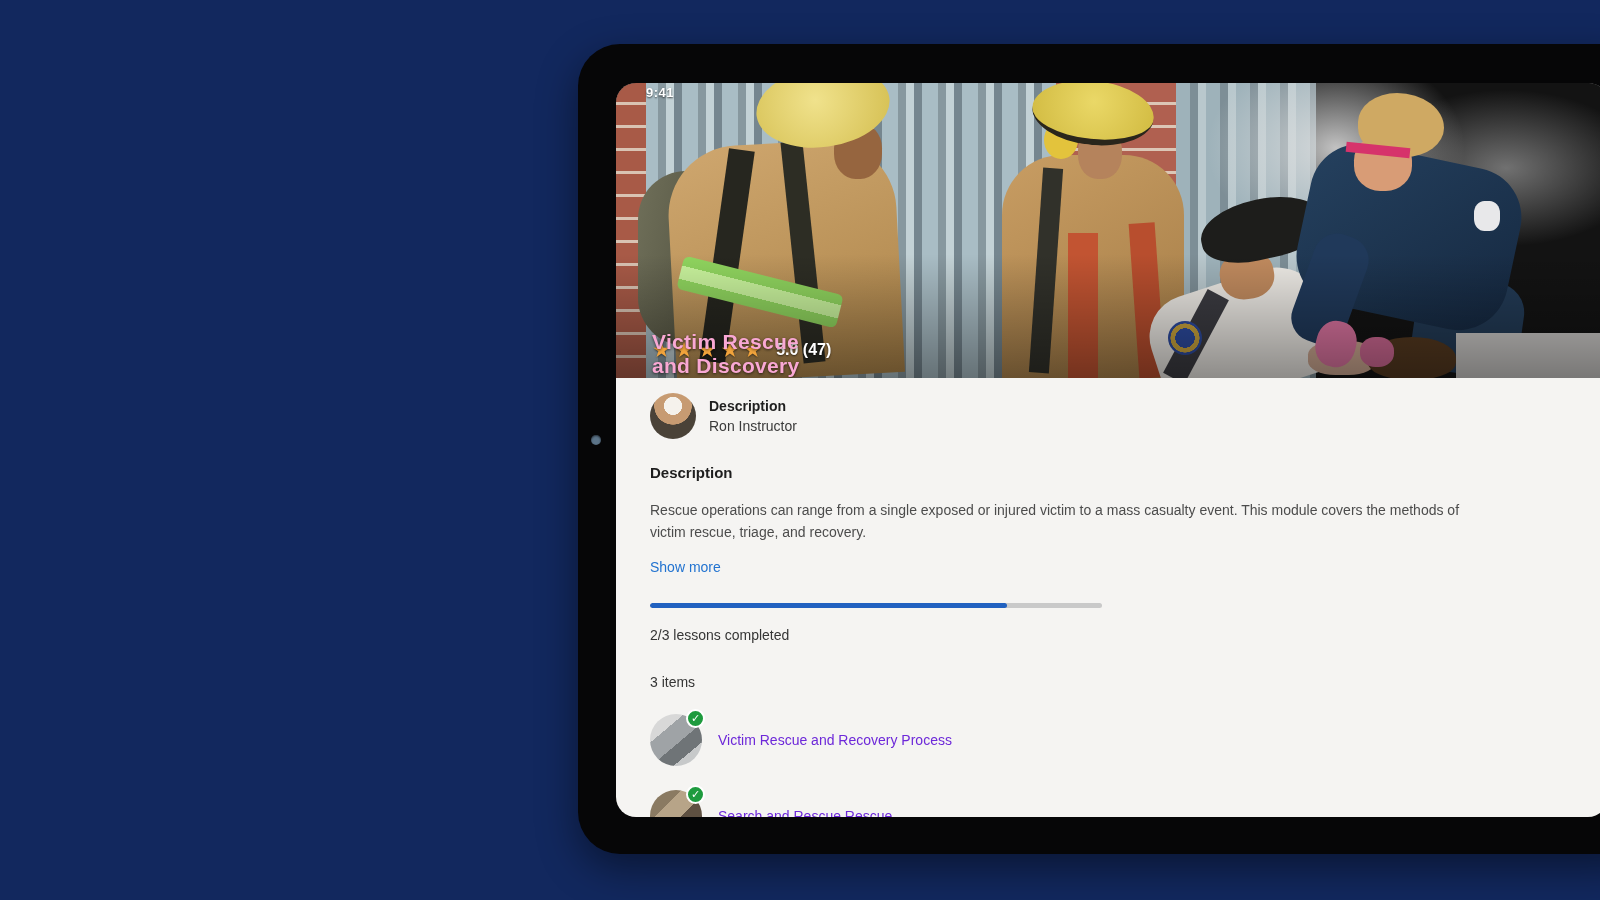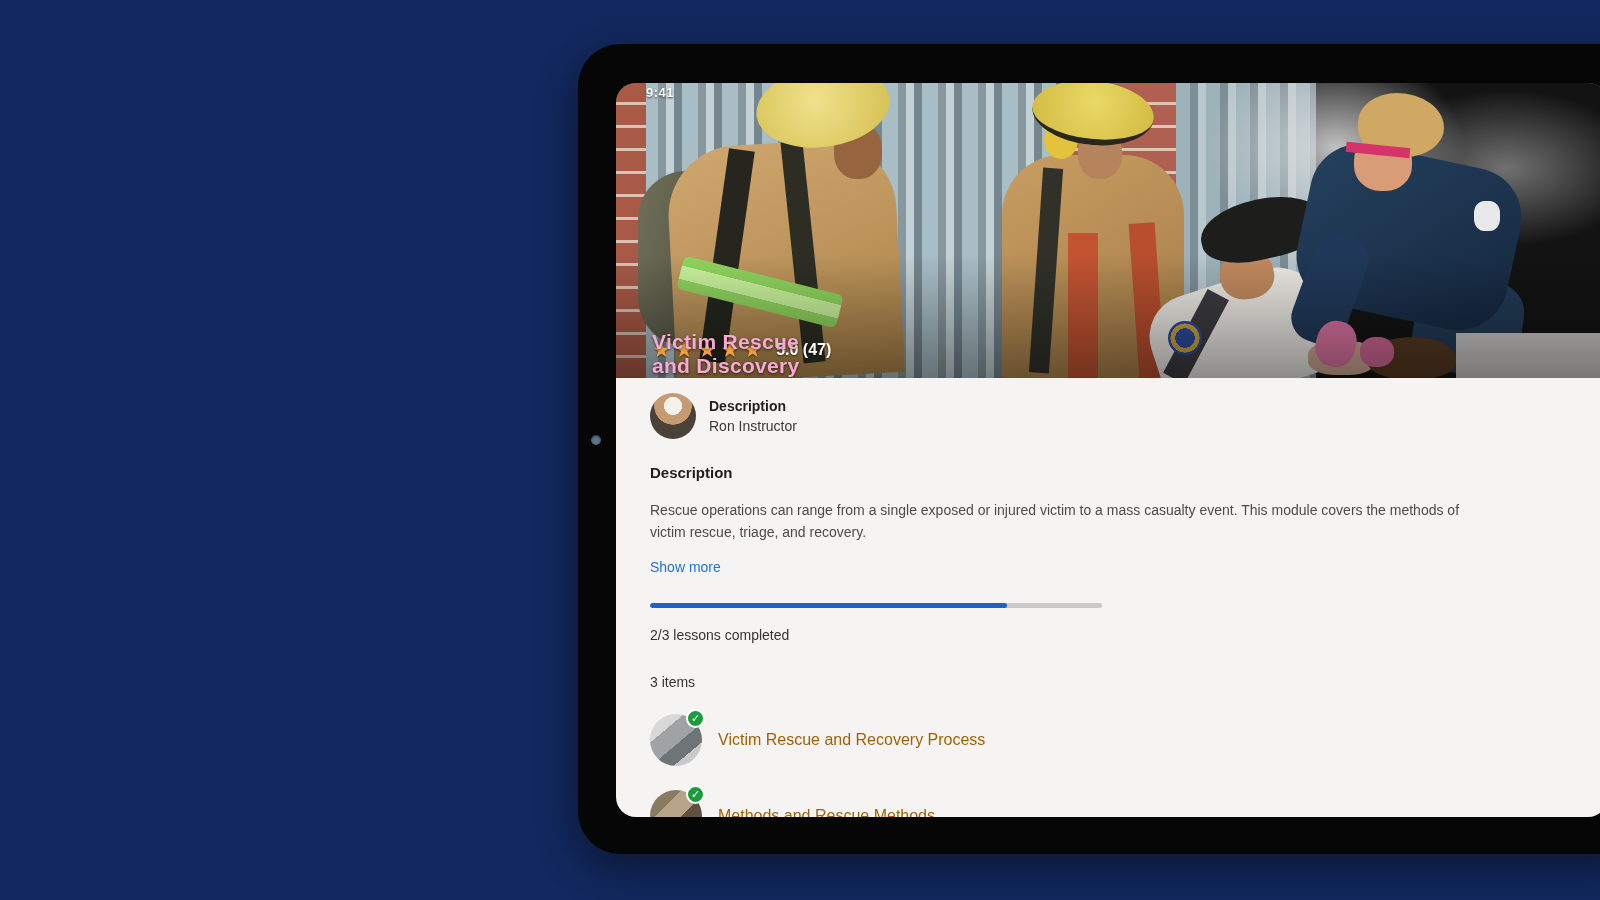--- a/index.html
+++ b/index.html
@@ -143,21 +143,21 @@
   .thumb-wrap { position:relative; width:52px; height:52px; flex:0 0 auto; }
   .thumb { width:52px; height:52px; border-radius:50%; }
   .thumb-gray { background:linear-gradient(140deg,#d8d8d8 0 30%,#9fa3a6 30% 55%,#6f7477 55% 75%,#c7c9ca 75%); }
   .thumb-tan { background:linear-gradient(135deg,#8a7a62 0 30%,#b7a488 30% 55%,#5f5142 55% 80%,#9c8c72 80%); }
   .check-badge {
     position:absolute; top:-5px; right:-3px; width:19px; height:19px; border-radius:50%;
     background:#1e9b3e; border:2px solid #ffffff;
     color:#ffffff; font-size:11px; font-weight:700;
     display:flex; align-items:center; justify-content:center;
   }
-  .lesson-title { font-size:16px; font-weight:500; color:#a16207; }
+  .lesson-title { font-size:14px; font-weight:500; color:#6d28d9; }
 </style>
 </head>
 <body>
 
 <div class="canvas">
 
   <div class="headline">
   </div>
 
   <div class="tablet">
@@ -249,19 +249,19 @@
             <div class="check-badge">✓</div>
           </div>
           <div class="lesson-title">Victim Rescue and Recovery Process</div>
         </div>
 
         <div class="lesson-item">
           <div class="thumb-wrap">
             <div class="thumb thumb-tan"></div>
             <div class="check-badge">✓</div>
           </div>
-          <div class="lesson-title">Methods and Rescue Methods</div>
+          <div class="lesson-title">Search and Rescue Rescue</div>
         </div>
 
       </div>
     </div>
   </div>
 </div>
 
 </body></html>

